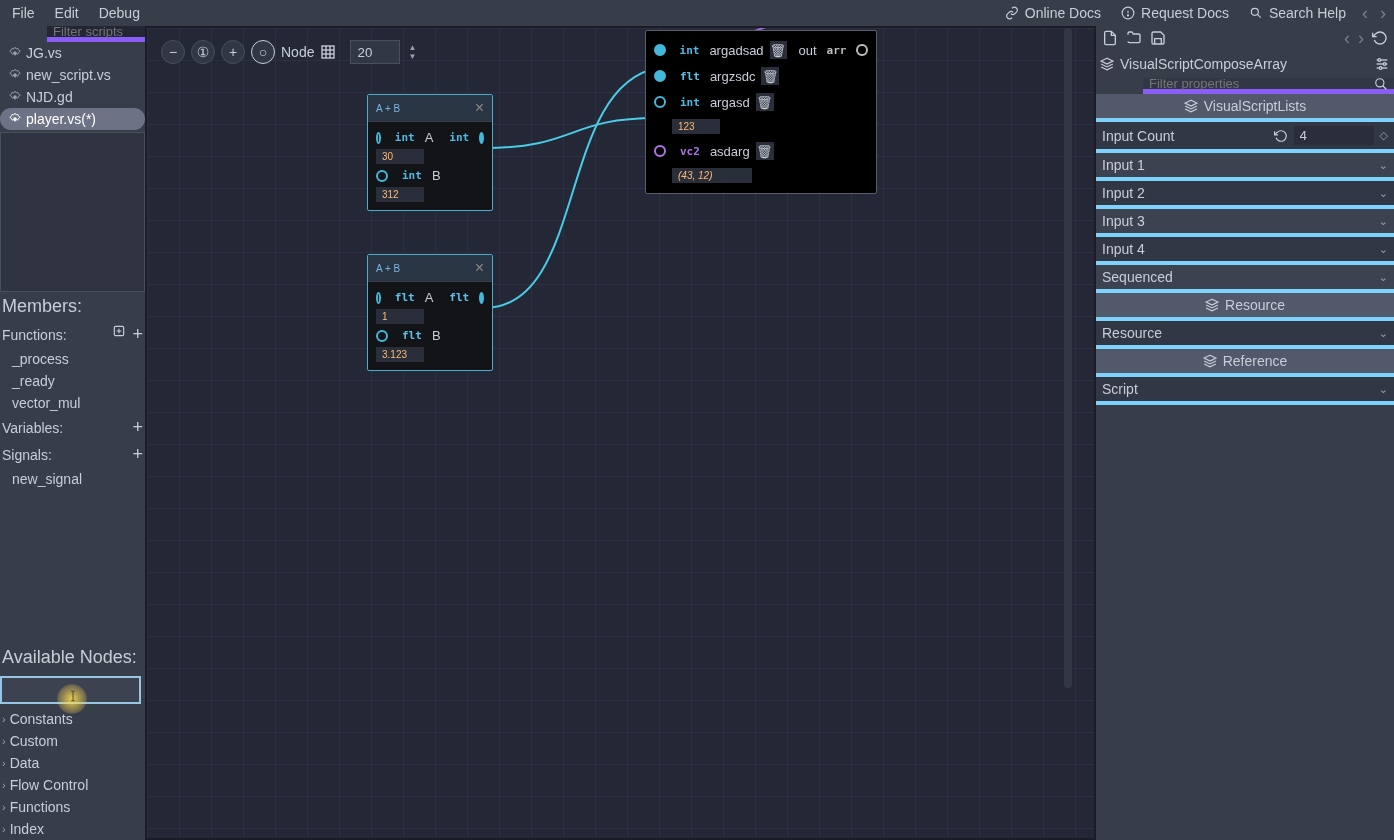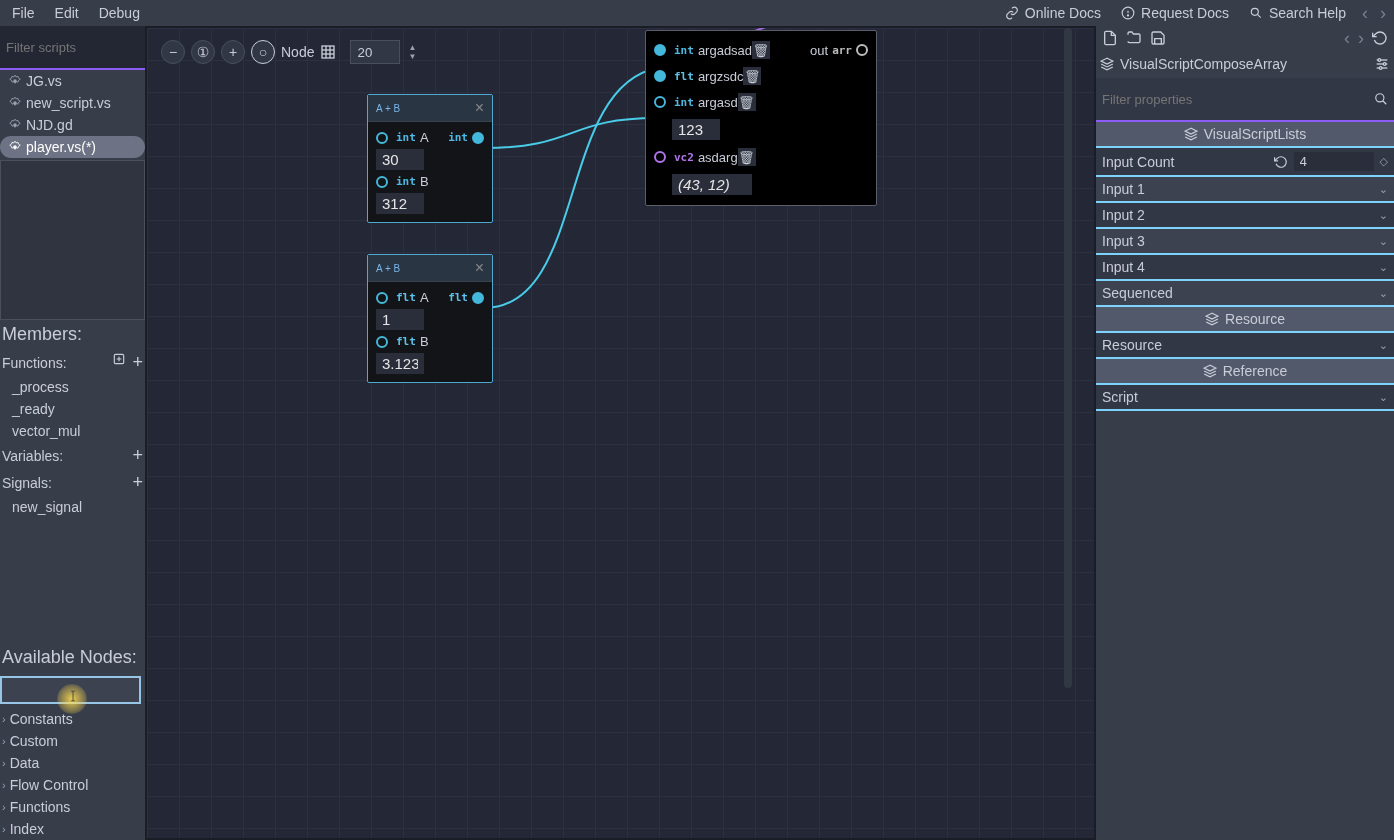--- a/index.html
+++ b/index.html
@@ -7,21 +7,21 @@
 
 .menubar { height: 26px; display: flex; align-items: center; background: #383d4a; padding: 0 2px; }
 .menubar .menu-item { padding: 4px 10px; cursor: pointer; }
 .menubar .spacer { flex: 1; }
 .menubar .link-item { display: flex; align-items: center; gap: 6px; padding: 4px 10px; cursor: pointer; }
 .menubar .nav-arrow { padding: 0 6px; color: #7a8090; font-size: 18px; cursor: pointer; }
 
 .main { display: flex; height: 814px; }
 
 .left-panel { width: 145px; display: flex; flex-direction: column; background: #383d4a; }
-.search-box { display: flex; align-items: center; background: #222733; height: 44px; padding: 0 6px; border-bottom: 2px solid #8b5cf6; }
+.search-box { display: flex; align-items: center; background: #222733; height: 16px; padding: 0 6px; border-bottom: 5px solid #8b5cf6; margin-left: 47px; }
 .search-box input { flex: 1; background: transparent; border: none; outline: none; color: #c8cdd8; font-size: 13px; }
 .search-box .search-icon { color: #c8cdd8; }
 
 .script-list { display: flex; flex-direction: column; }
 .script-item { display: flex; align-items: center; gap: 4px; padding: 3px 8px; cursor: pointer; }
 .script-item.active { background: #6d7385; color: #fff; border-radius: 11px; }
 .script-item .gear { width: 14px; height: 14px; display: inline-flex; align-items: center; justify-content: center; }
 
 .preview { height: 160px; background: #2f3440; border: 1px solid #4a4f5c; margin-top: 2px; }
 
@@ -45,43 +45,43 @@
 .tbtn { width: 24px; height: 24px; border-radius: 50%; background: #323745; color: #c8cdd8; display: inline-flex; align-items: center; justify-content: center; cursor: pointer; font-size: 14px; border: 1px solid #4a4f5c; }
 .tool-label { color: #c8cdd8; }
 .tool-input { width: 50px; height: 24px; background: #323745; border: 1px solid #4a4f5c; color: #c8cdd8; padding: 0 6px; margin-left: 8px; }
 .spin-arrows { display: flex; flex-direction: column; font-size: 8px; margin-left: 2px; color: #9aa0ae; }
 
 .node { position: absolute; background: #121418; border: 1px solid #50aad0; border-radius: 2px; }
 .node-hdr { display: flex; justify-content: space-between; align-items: center; padding: 4px 8px; background: #2a3544; border-bottom: 1px solid #3a3f4c; }
 .node-title { color: #76b5e8; font-size: 10px; }
 .node-close { color: #888; cursor: pointer; font-size: 16px; }
 .node-body { padding: 6px 8px; }
-.node-row { display: flex; align-items: center; padding: 2px 0; font-size: 13px; }
+.node-row { display: flex; align-items: center; gap: 6px; padding: 2px 0; font-size: 13px; }
 .port { width: 12px; height: 12px; border-radius: 50%; border: 2px solid #44b8db; margin-right: 4px; }
 .port.out { margin-left: auto; margin-right: 0; }
 .port.filled { background: #44b8db; }
 .type-badge { font-family: monospace; font-size: 11px; font-weight: bold; color: #4fb8e0; padding: 1px 4px; }
 .type-badge.flt { color: #5cc0e9; }
 .type-badge.vec { color: #b074e8; }
 .type-badge.arr { color: #bbb; }
-.val-input { background: #2a2e3a; border: none; color: #e5e5e5; padding: 2px 6px; width: 48px; font-size: 15px; }
+.val-input { background: #2a2e3a; border: none; color: #fdba74; padding: 2px 6px; width: 48px; font-size: 10px; }
 .val-input.wide { width: 80px; font-style: italic; }
 .del-btn { width: 18px; height: 18px; display: inline-flex; align-items: center; justify-content: center; background: #2a2e3a; color: #c8cdd8; cursor: pointer; }
 
 .node2 { background: #000000; border-color: #5a5f6c; left: 498px; top: 2px; width: 232px; }
 .node2 .node-row { padding: 4px 0; }
 .port.purple { border-color: #b074e8; }
 
 svg.wire { position: absolute; top: 0; left: 0; width: 100%; height: 100%; pointer-events: none; z-index: 0; }
 
 .right-panel { width: 298px; background: #383d4a; display: flex; flex-direction: column; }
 .right-top { height: 24px; display: flex; align-items: center; gap: 8px; padding: 0 6px; }
 .right-top .ibtn { cursor: pointer; }
 .title-row { display: flex; align-items: center; gap: 6px; padding: 6px 4px; }
-.prop-row { display: flex; align-items: center; justify-content: space-between; padding: 4px 6px; background: #3d4250; border-bottom: 2px solid #7dd3fc; }
+.prop-row { display: flex; align-items: center; justify-content: space-between; padding: 4px 6px; background: #3d4250; border-bottom: 4px solid #7dd3fc; }
 .prop-row.dark { background: #323745; }
 .prop-row.header { background: #52596b; justify-content: center; gap: 6px; }
 .numfield { display: flex; align-items: center; gap: 6px; }
 .numfield input { width: 80px; background: #2a2e3a; border: none; color: #c8cdd8; padding: 2px 6px; }
 .expand-v { color: #9aa0ae; font-size: 11px; }
 .obj-icon { width: 14px; height: 14px; }
 
 svg { display: inline-block; }
 </style>
 </head>

